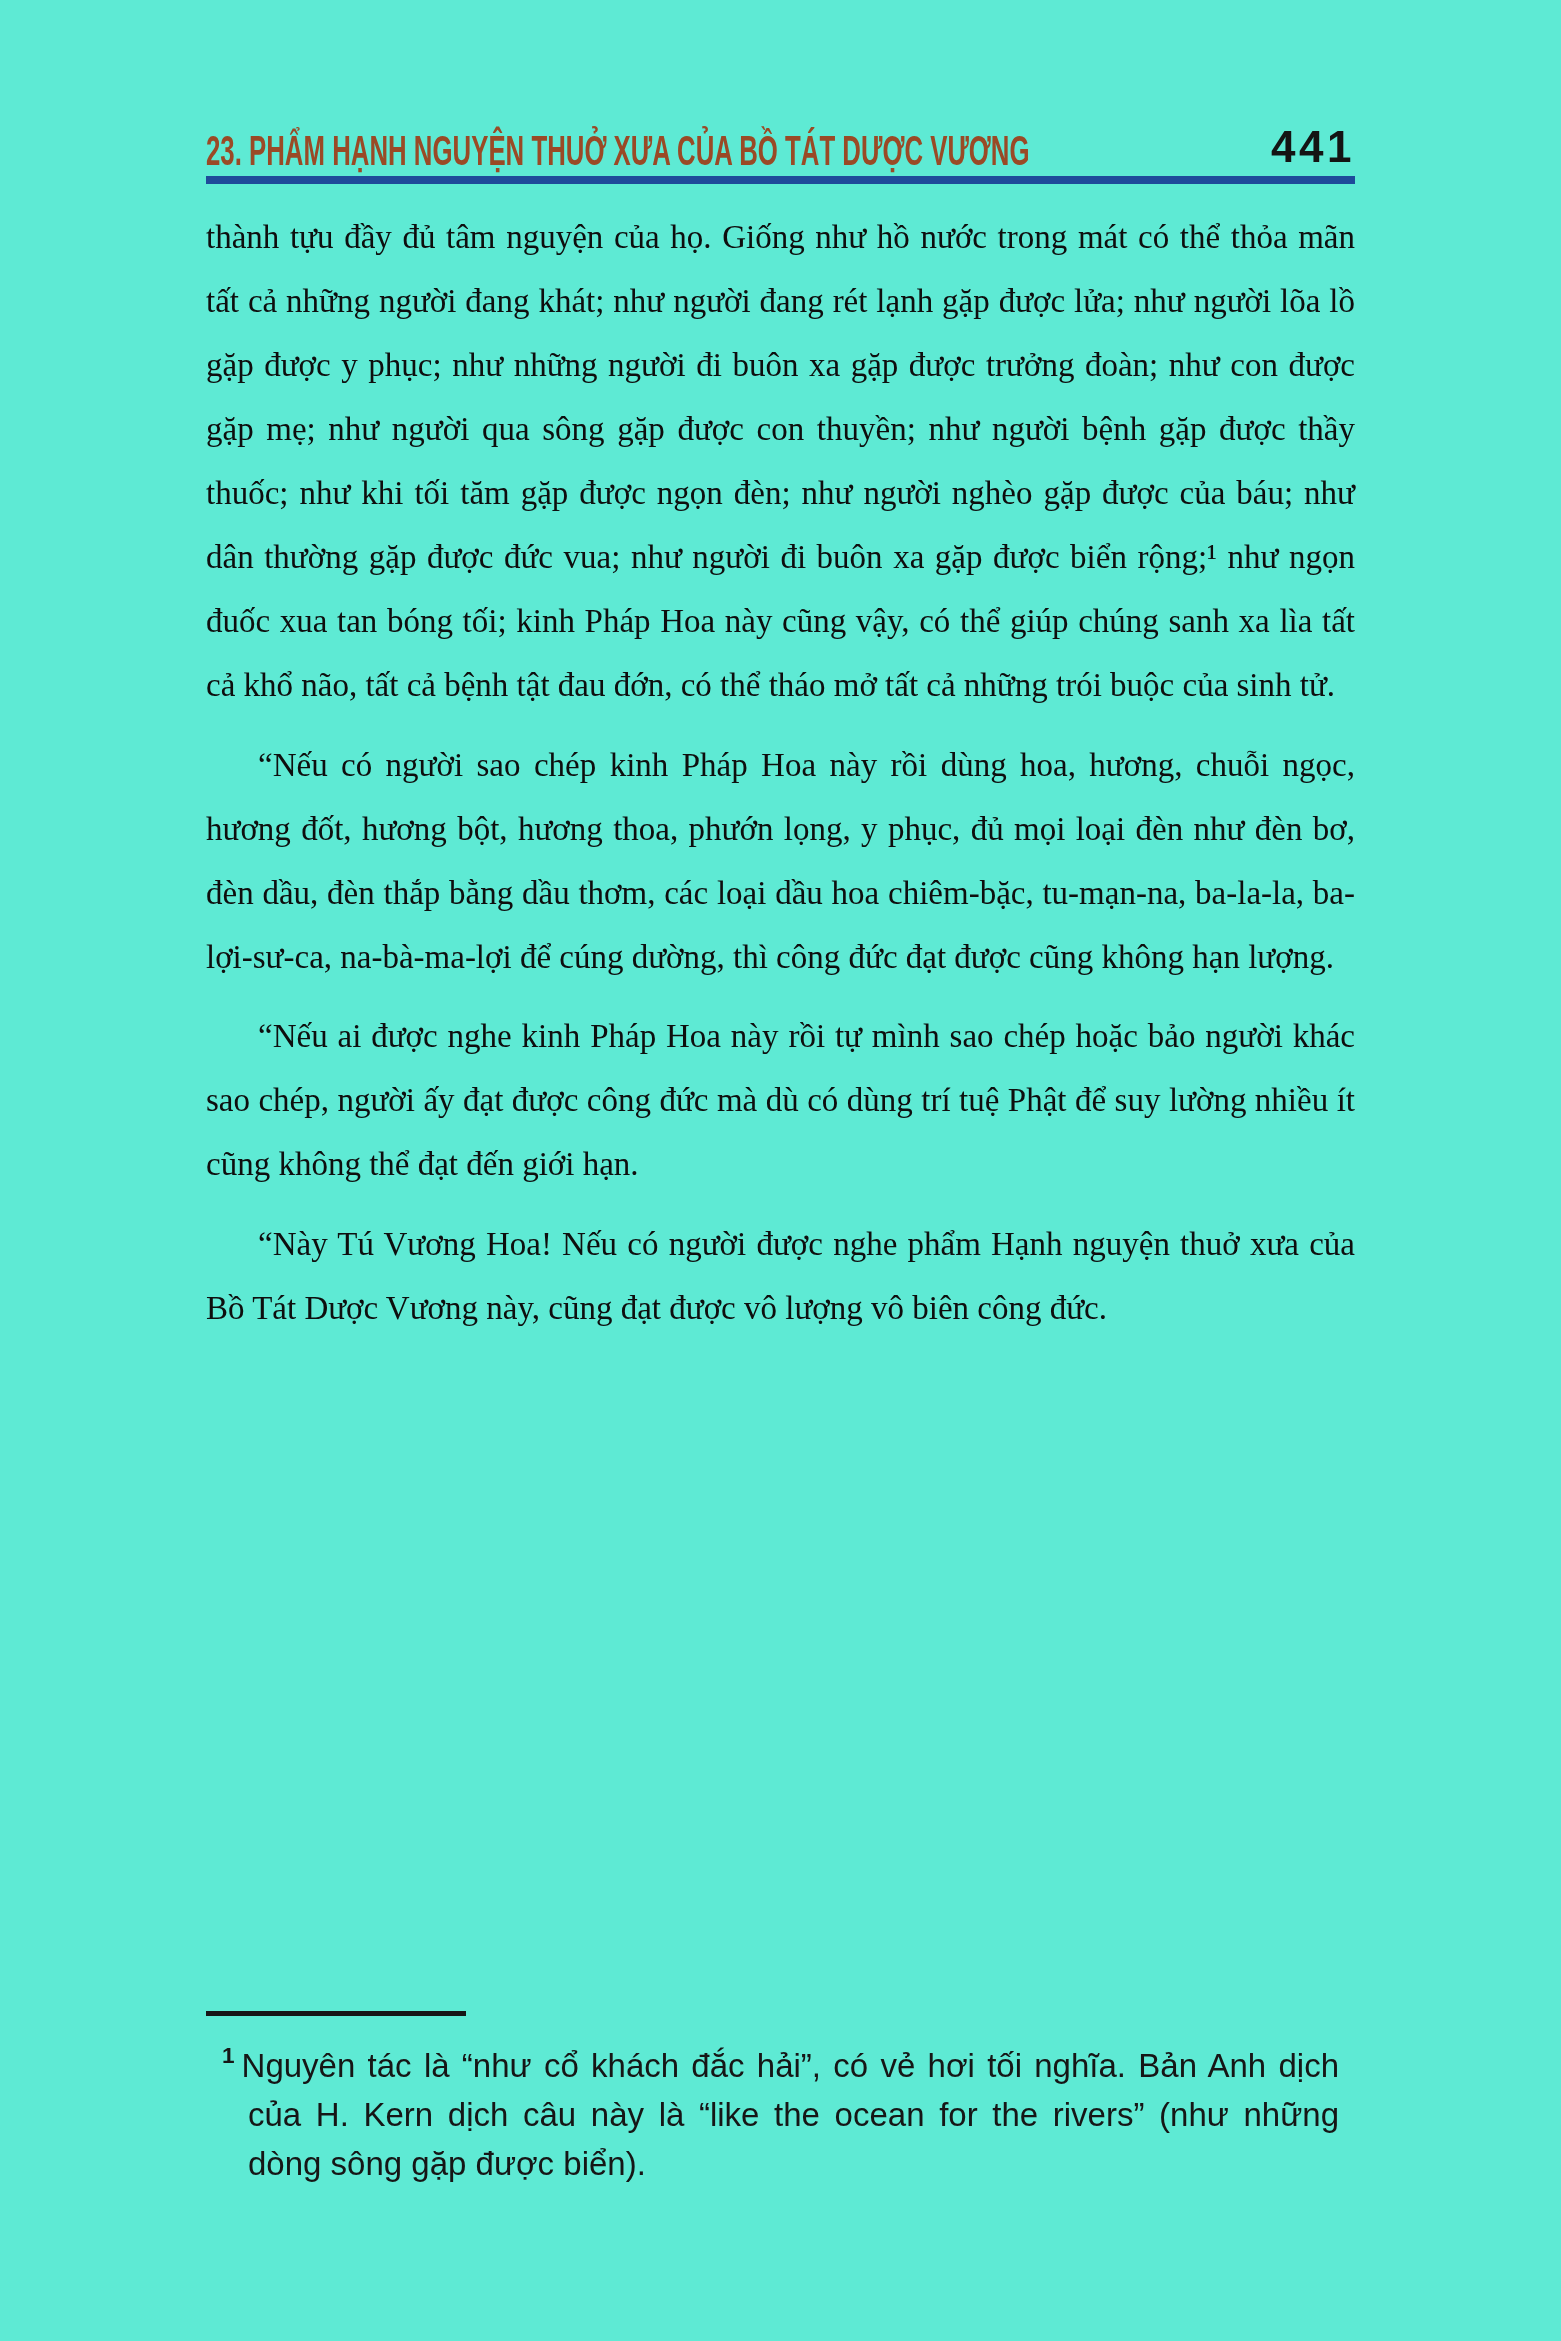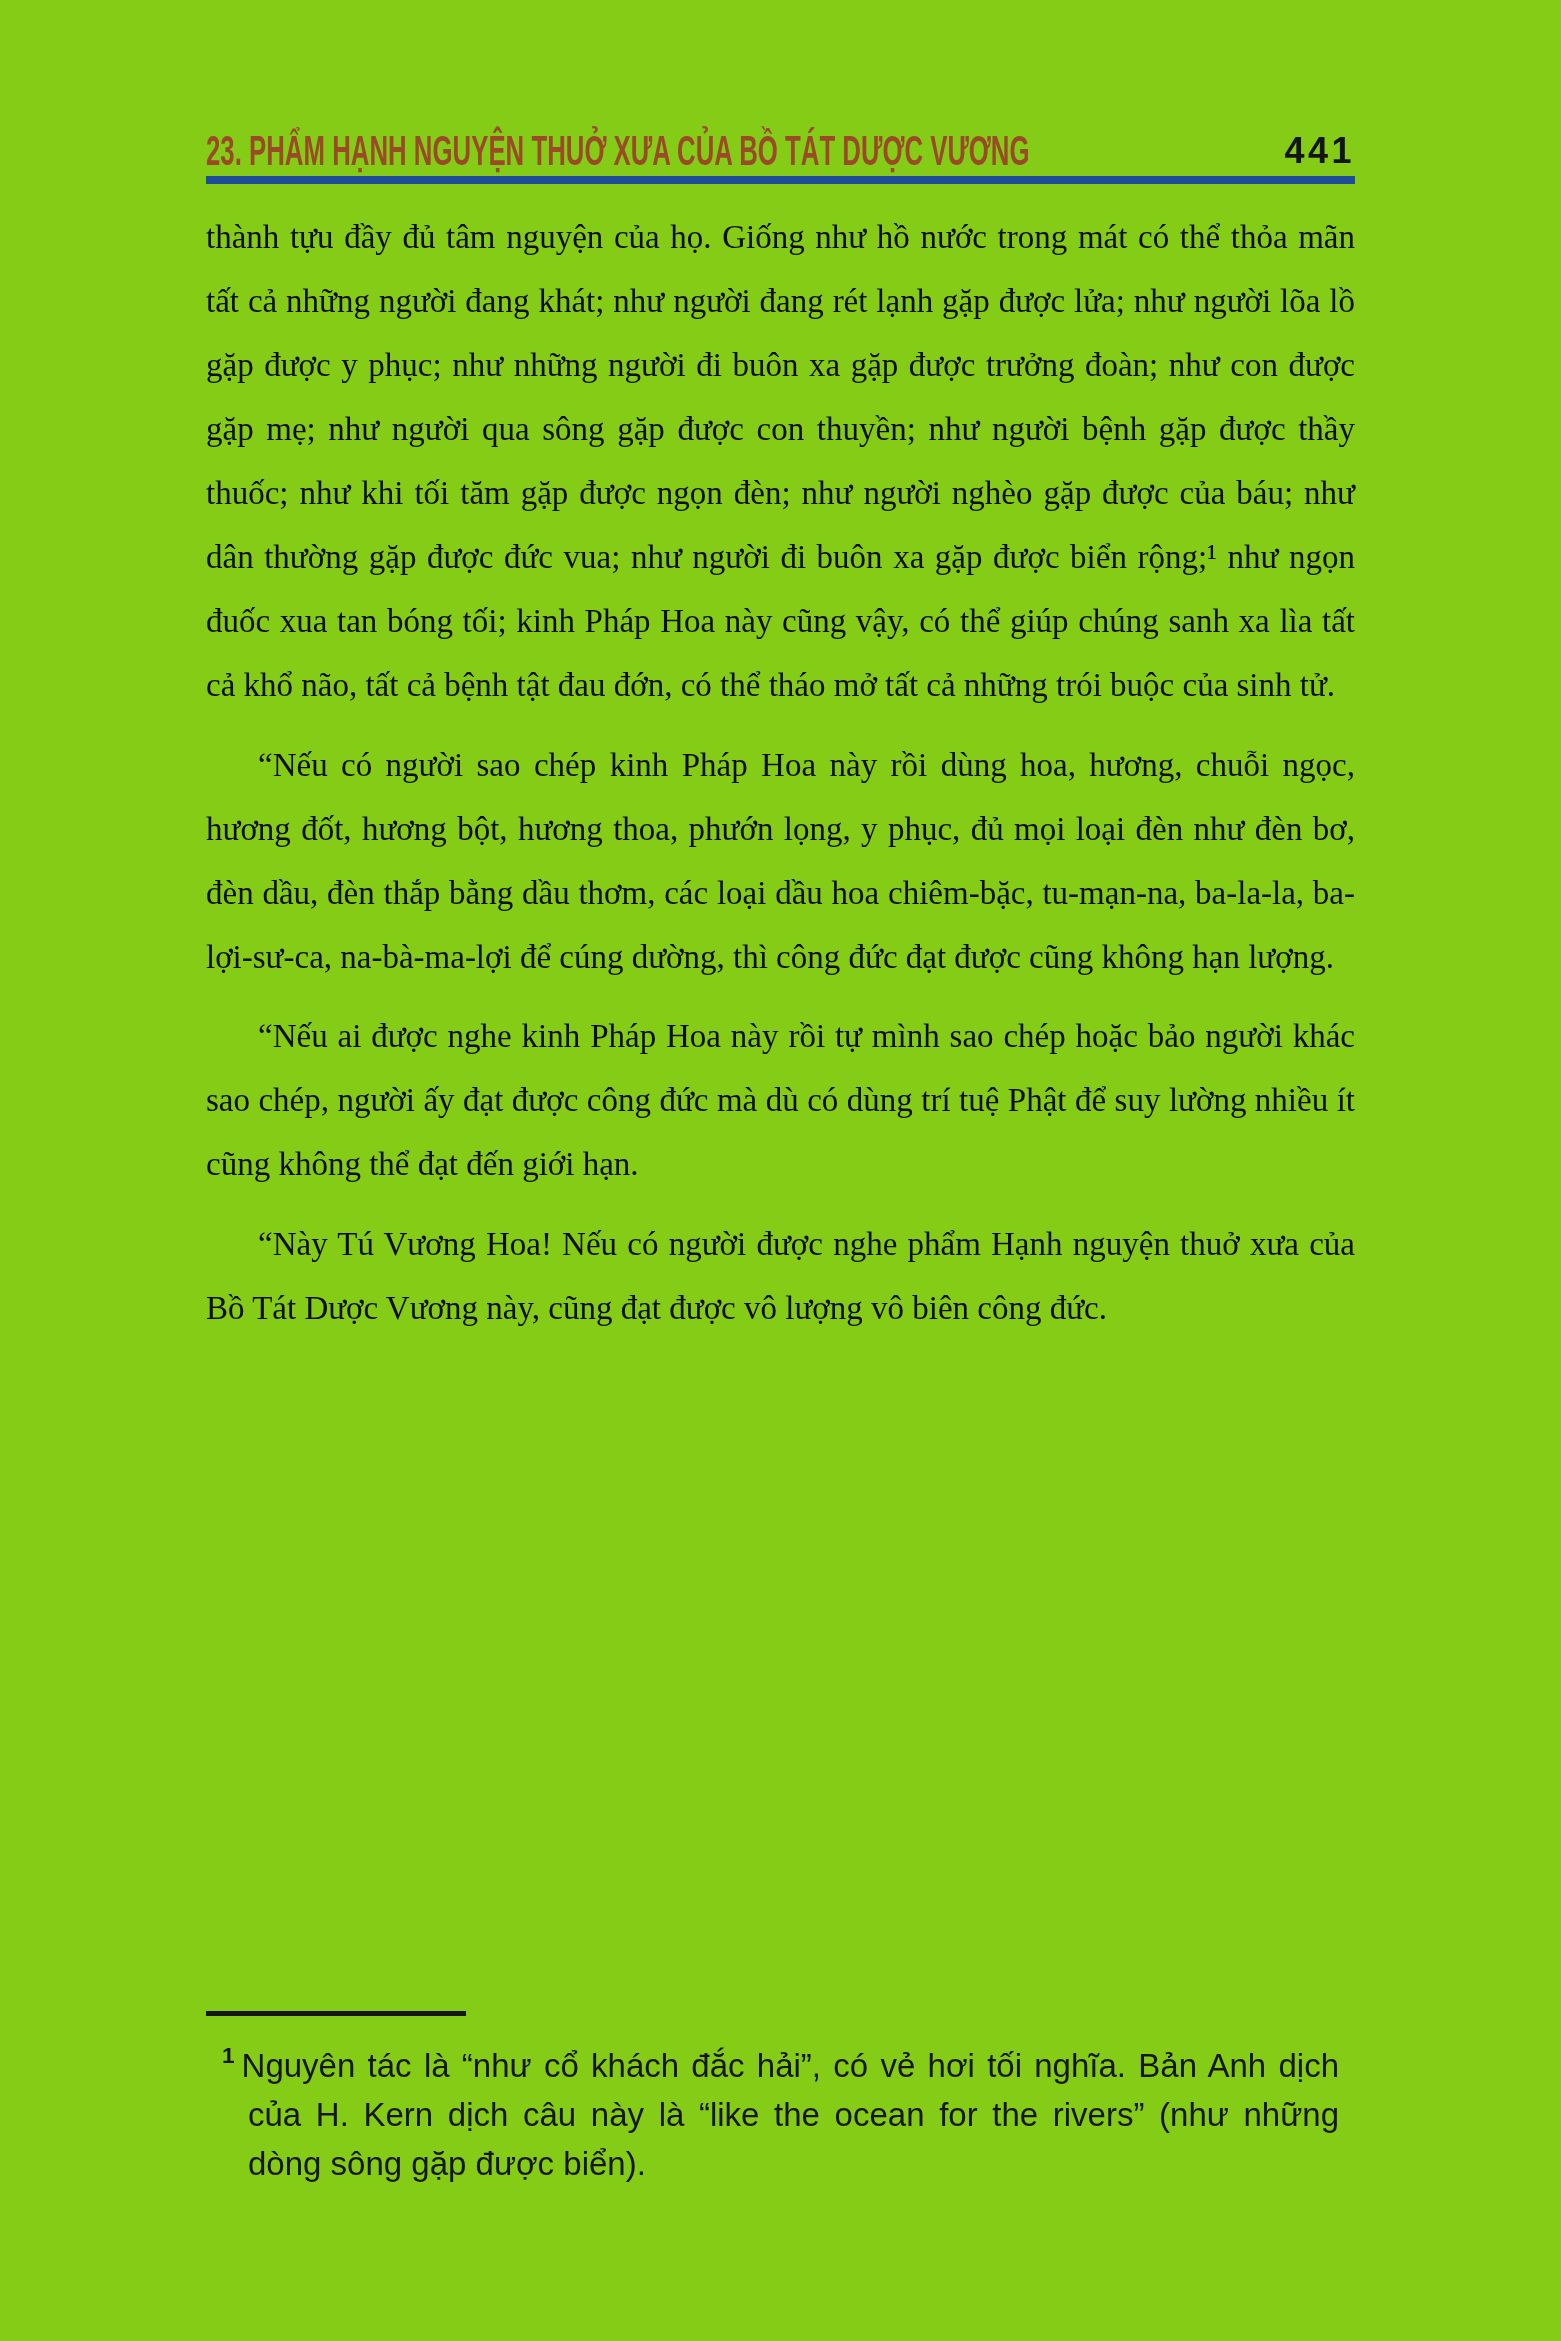--- a/index.html
+++ b/index.html
@@ -1,21 +1,21 @@
 <!DOCTYPE html>
 <html lang="vi" style="font-size:14px"><head>
 <meta charset="utf-8">
 <style>
   html, body { margin: 0; padding: 0; }
   body { background: #ffffff; }
   .page {
     position: relative;
     width: 1561px;
     height: 2342px;
-    background: #84cc16;
+    background: #5eead4;
     overflow: hidden;
     font-family: "Liberation Serif", serif;
   }
   
   .header {
     position: absolute;
     left: 206px;
     right: 206px;
     top: 118px;
     height: 54px;
@@ -33,21 +33,21 @@
     letter-spacing: 0px;
     transform: scaleX(0.60);
     transform-origin: left bottom;
   }
   .page-number {
     position: absolute;
     right: 0;
     bottom: 3.5px;
     font-family: "Liberation Sans", sans-serif;
     font-weight: bold;
-    font-size: 36px;
+    font-size: 44px;
     line-height: 1;
     color: #141414;
     letter-spacing: 3.5px;
   }
   .header-rule {
     position: absolute;
     left: 206px;
     right: 206px;
     top: 176px;
     height: 7.8px;

